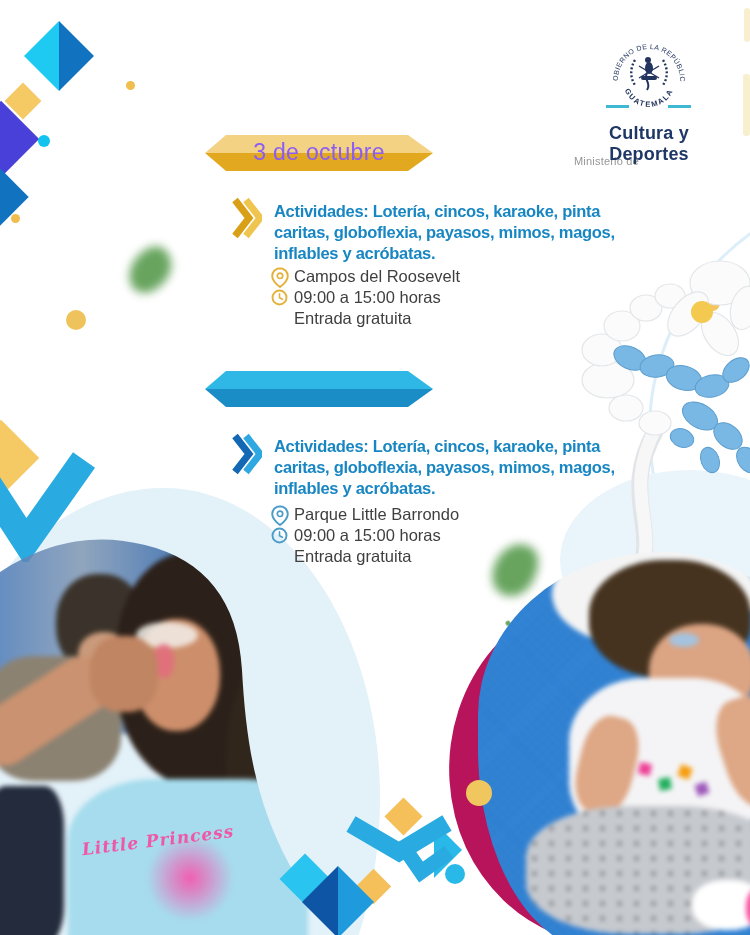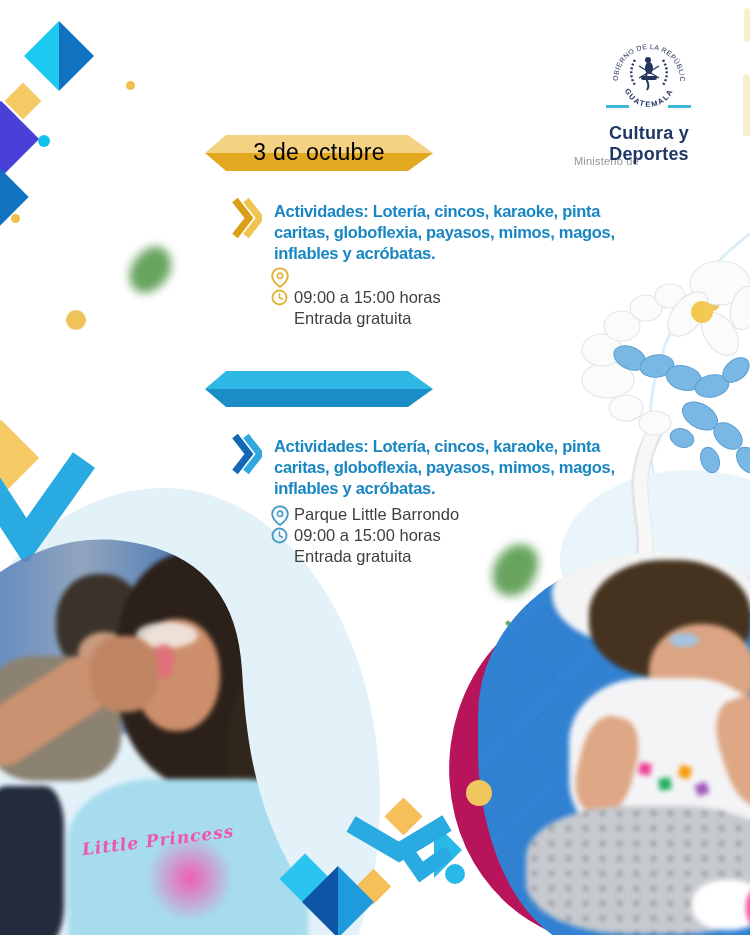--- a/index.html
+++ b/index.html
@@ -28,21 +28,21 @@
   .logo-seal{left:599px;top:30px;width:100px;height:78px;z-index:3;}
   .teal-line{top:105px;width:23px;height:3px;background:#3FB9D3;z-index:3;}
   .ministry-light{left:574px;top:111px;width:150px;text-align:left;font-size:11px;
     color:#969696;z-index:3;letter-spacing:.2px;margin-top:44px;}
   .ministry-bold{left:574px;top:123px;width:150px;text-align:center;font-size:18px;
     font-weight:bold;color:#1E3765;z-index:3;letter-spacing:.2px;}
 
   
   .banner{left:205px;width:228px;height:36px;z-index:3;}
   .banner-label{left:205px;width:228px;height:24px;line-height:35px;text-align:center;
-    color:#000000;font-size:23px;z-index:4;letter-spacing:.3px;}
+    color:#8b5cf6;font-size:23px;z-index:4;letter-spacing:.3px;}
 
   
   .chev-icon{left:232px;width:30px;height:44px;z-index:3;}
   .activities{left:274px;width:360px;font-size:16.5px;font-weight:bold;line-height:21px;
     color:#1886C2;letter-spacing:-0.3px;z-index:3;}
   .row-icon{left:271px;width:18px;height:21px;z-index:3;}
   .row-text{left:294px;width:260px;font-size:16.5px;color:#3F3F3F;z-index:3;}
 
   
   .photo{overflow:hidden;z-index:4;}
@@ -124,20 +124,21 @@
   <svg class="chev-icon" style="top:196px;" viewBox="0 0 30 44">
     <path d="M3,4 L17,22 L3,40" stroke="#D9A017" stroke-width="7" fill="none"></path>
     <path d="M14,4 L28,22 L14,40" stroke="#EFC550" stroke-width="7" fill="none"></path>
   </svg>
   <div class="activities" style="top:201px;">Actividades: Lotería, cincos, karaoke, pinta caritas, globoflexia, payasos, mimos, magos, inflables y acróbatas.</div>
 
   <svg class="row-icon" style="top:267px;" viewBox="0 0 18 21">
     <path d="M9,1.2 C4.7,1.2 1.2,4.7 1.2,9 C1.2,14.2 9,20 9,20 C9,20 16.8,14.2 16.8,9 C16.8,4.7 13.3,1.2 9,1.2 Z" fill="none" stroke="#E3B23A" stroke-width="1.9"></path>
     <circle cx="9" cy="8.8" r="2.7" fill="none" stroke="#E3B23A" stroke-width="1.7"></circle>
   </svg>
+  <div class="row-text" style="top:267px;">Campos del Roosevelt</div>
 
   <svg class="row-icon" style="top:289px;width:17px;height:17px;" viewBox="0 0 17 17">
     <circle cx="8.5" cy="8.5" r="7" fill="none" stroke="#E3B23A" stroke-width="1.9"></circle>
     <path d="M8.5,4.8 L8.5,8.8 L11.4,10.3" fill="none" stroke="#E3B23A" stroke-width="1.6" stroke-linecap="round"></path>
   </svg>
   <div class="row-text" style="top:288px;">09:00 a 15:00 horas</div>
   <div class="row-text" style="top:309px;">Entrada gratuita</div>
 
   <svg class="banner" style="top:371px;" viewBox="0 0 228 36">
     <polygon points="0,18 21,0 203,0 228,18" fill="#2FB7E6"></polygon>

